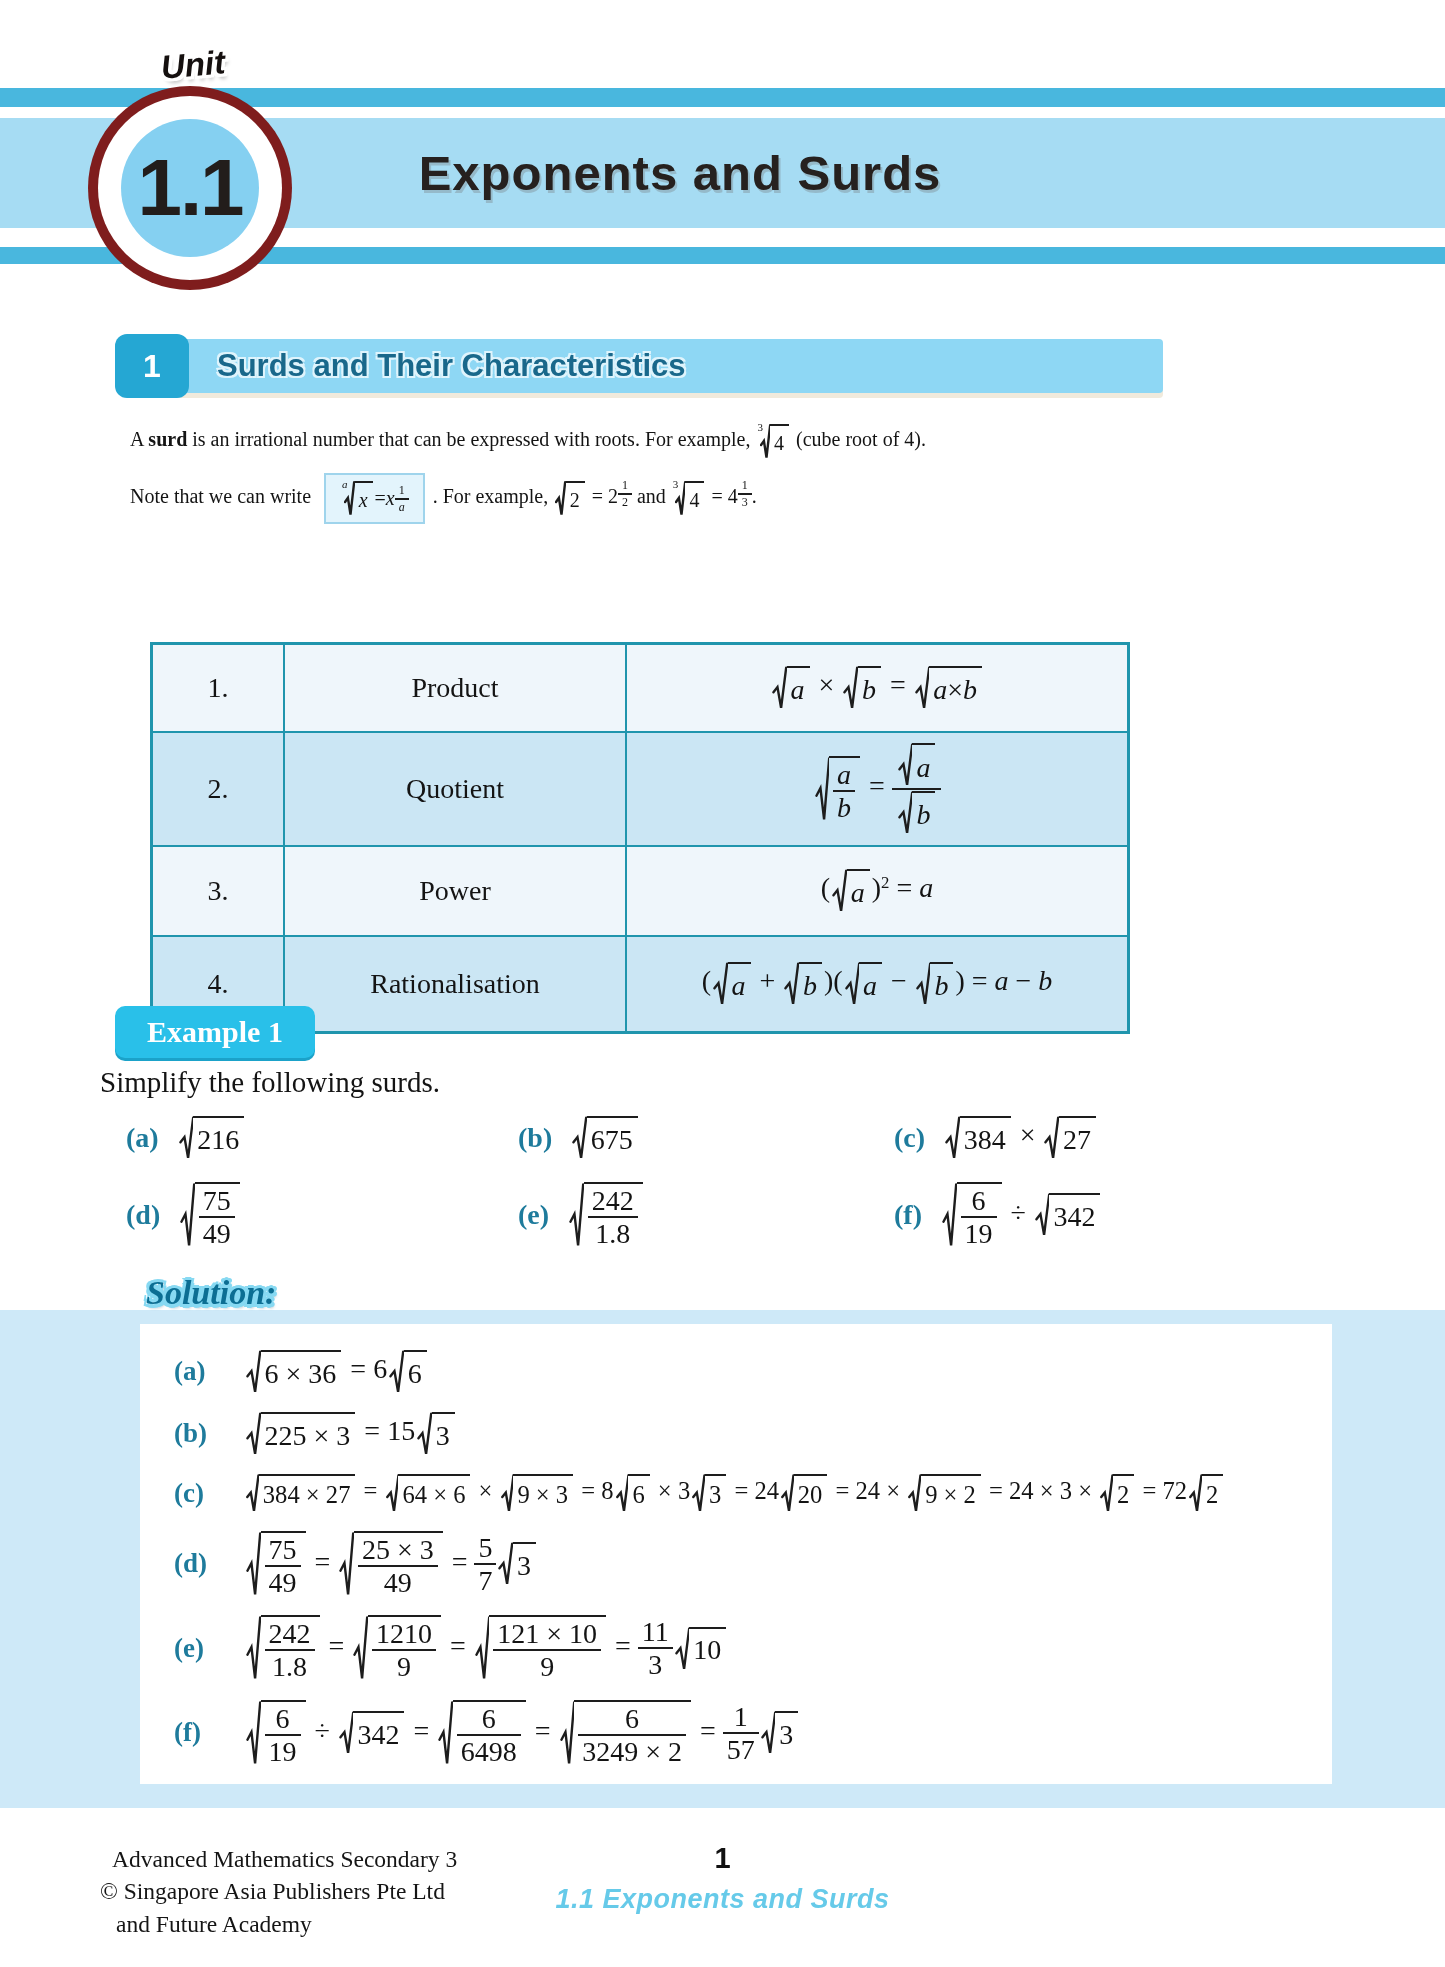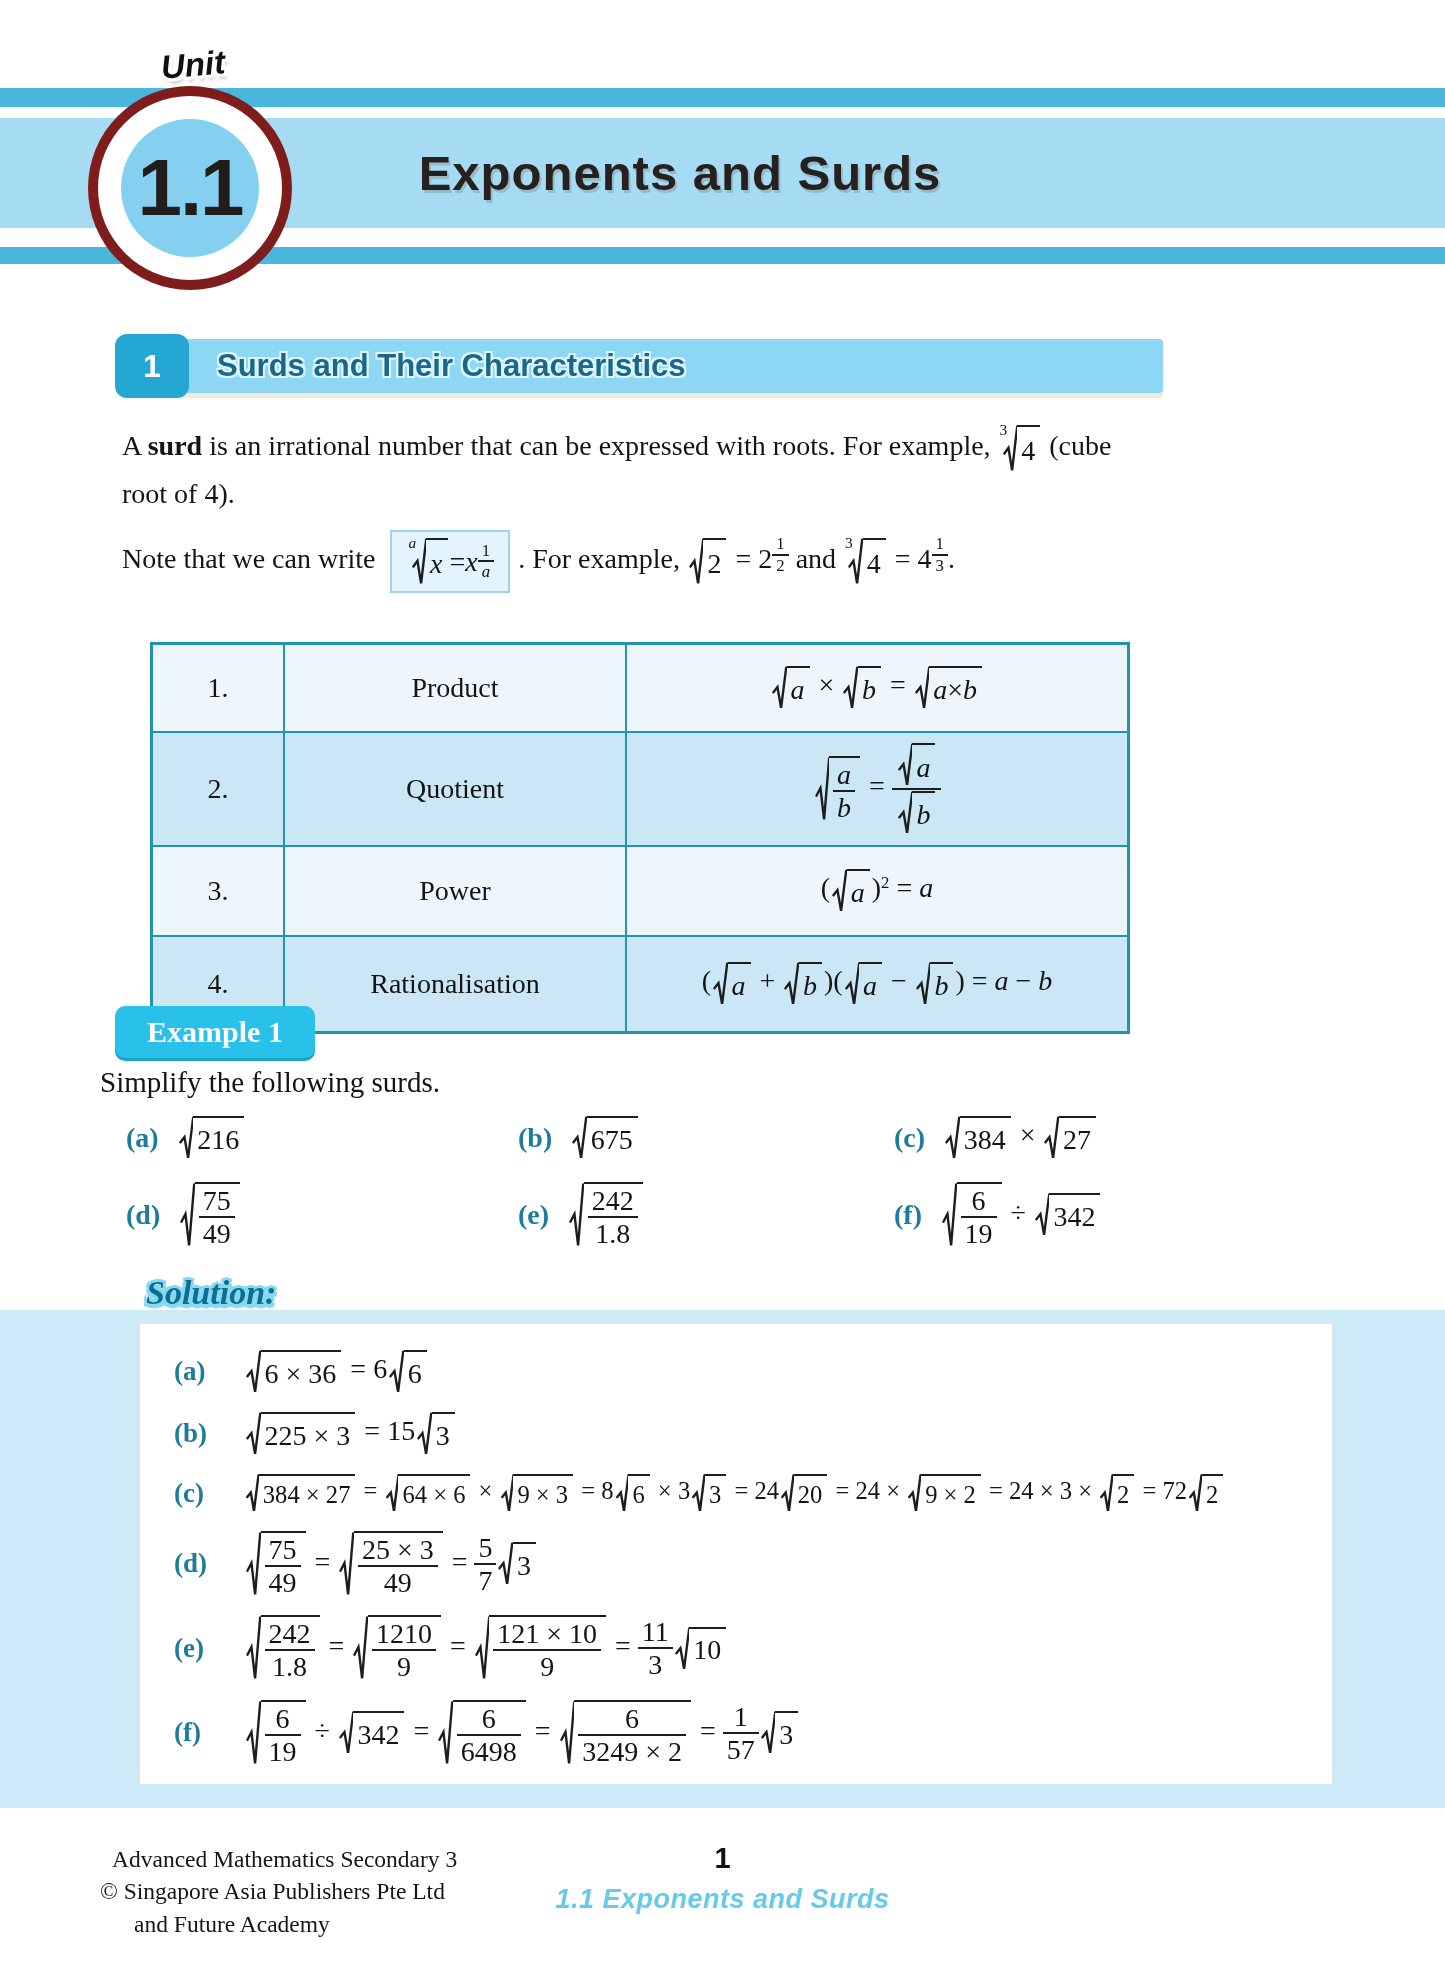--- a/index.html
+++ b/index.html
@@ -33,21 +33,21 @@
   .section-bar{position:absolute;left:22px;right:0;top:5px;bottom:5px;background:#8ed7f4;
         border-radius:4px;box-shadow:0 5px 0 rgba(205,186,140,0.30);}
   .section-tab{position:absolute;left:0;top:0;width:74px;height:64px;background:#25a7d3;
         border-radius:12px;display:flex;align-items:center;justify-content:center;z-index:2;
         font-family:"Liberation Sans",sans-serif;font-weight:800;font-size:32px;color:#ffffff;}
   .section-title{position:absolute;left:102px;top:5px;bottom:5px;display:flex;align-items:center;z-index:2;
         font-family:"Liberation Sans",sans-serif;font-weight:800;font-size:31px;color:#19688b;
         text-shadow:-2px -2px 0 #dff4fc,2px -2px 0 #dff4fc,-2px 2px 0 #dff4fc,2px 2px 0 #dff4fc;}
 
   
-  .intro{position:absolute;left:122px;top:424px;width:1215px;font-size:28px;line-height:1.55;}
+  .intro{position:absolute;left:130px;top:424px;width:1215px;font-size:20px;line-height:1.55;}
   .intro .p1{max-width:1040px;}
   .intro .p2{margin-top:14px;}
   .intro .p3{margin-top:26px;}
 
   
   .rules{position:absolute;left:150px;top:642px;border-collapse:collapse;font-size:28px;}
   .rules td{border:2.5px solid #2095ad;text-align:center;vertical-align:middle;padding:8px 10px;}
   .rules{border:3px solid #2095ad;}
   .rules .c-no{width:110px;}
   .rules .c-name{width:320px;}
@@ -82,21 +82,21 @@
         font-weight:700;font-style:italic;font-size:34px;color:#0c6e93;
         text-shadow:-3px -2px 0 #87d9f2,3px -2px 0 #87d9f2,-3px 3px 0 #87d9f2,3px 3px 0 #87d9f2,
                     0 -3px 0 #87d9f2,0 4px 0 #87d9f2,2px 4px 3px rgba(0,60,90,0.35);}
   .sol-row{display:flex;align-items:center;gap:16px;font-size:26.5px;}
   .sol-row .ilabel{width:54px;flex:none;font-size:27px;}
   .sol-row.compress .math{font-size:24.6px;}
 
   
   .foot-left{position:absolute;left:100px;top:1843px;font-size:23.5px;line-height:1.38;color:#151515;}
   .foot-left .l1{margin-left:12px;}
-  .foot-left .l3{margin-left:34px;}
+  .foot-left .l3{margin-left:16px;}
   .foot-num{position:absolute;left:0;right:0;top:1842px;text-align:center;
         font-family:"Liberation Sans",sans-serif;font-weight:800;font-size:29px;color:#111;}
   .foot-caption{position:absolute;left:0;right:0;top:1884px;text-align:center;
         font-family:"Liberation Sans",sans-serif;font-style:italic;font-weight:700;font-size:27px;
         color:#66cae9;letter-spacing:0.5px;}
 
   
   .frac{display:inline-flex;flex-direction:column;text-align:center;vertical-align:middle;line-height:1.04;}
   .frac > .num{border-bottom:2px solid #1d1d1d;padding:0 4px 1px 4px;}
   .frac > .den{padding:1px 4px 0 4px;}

